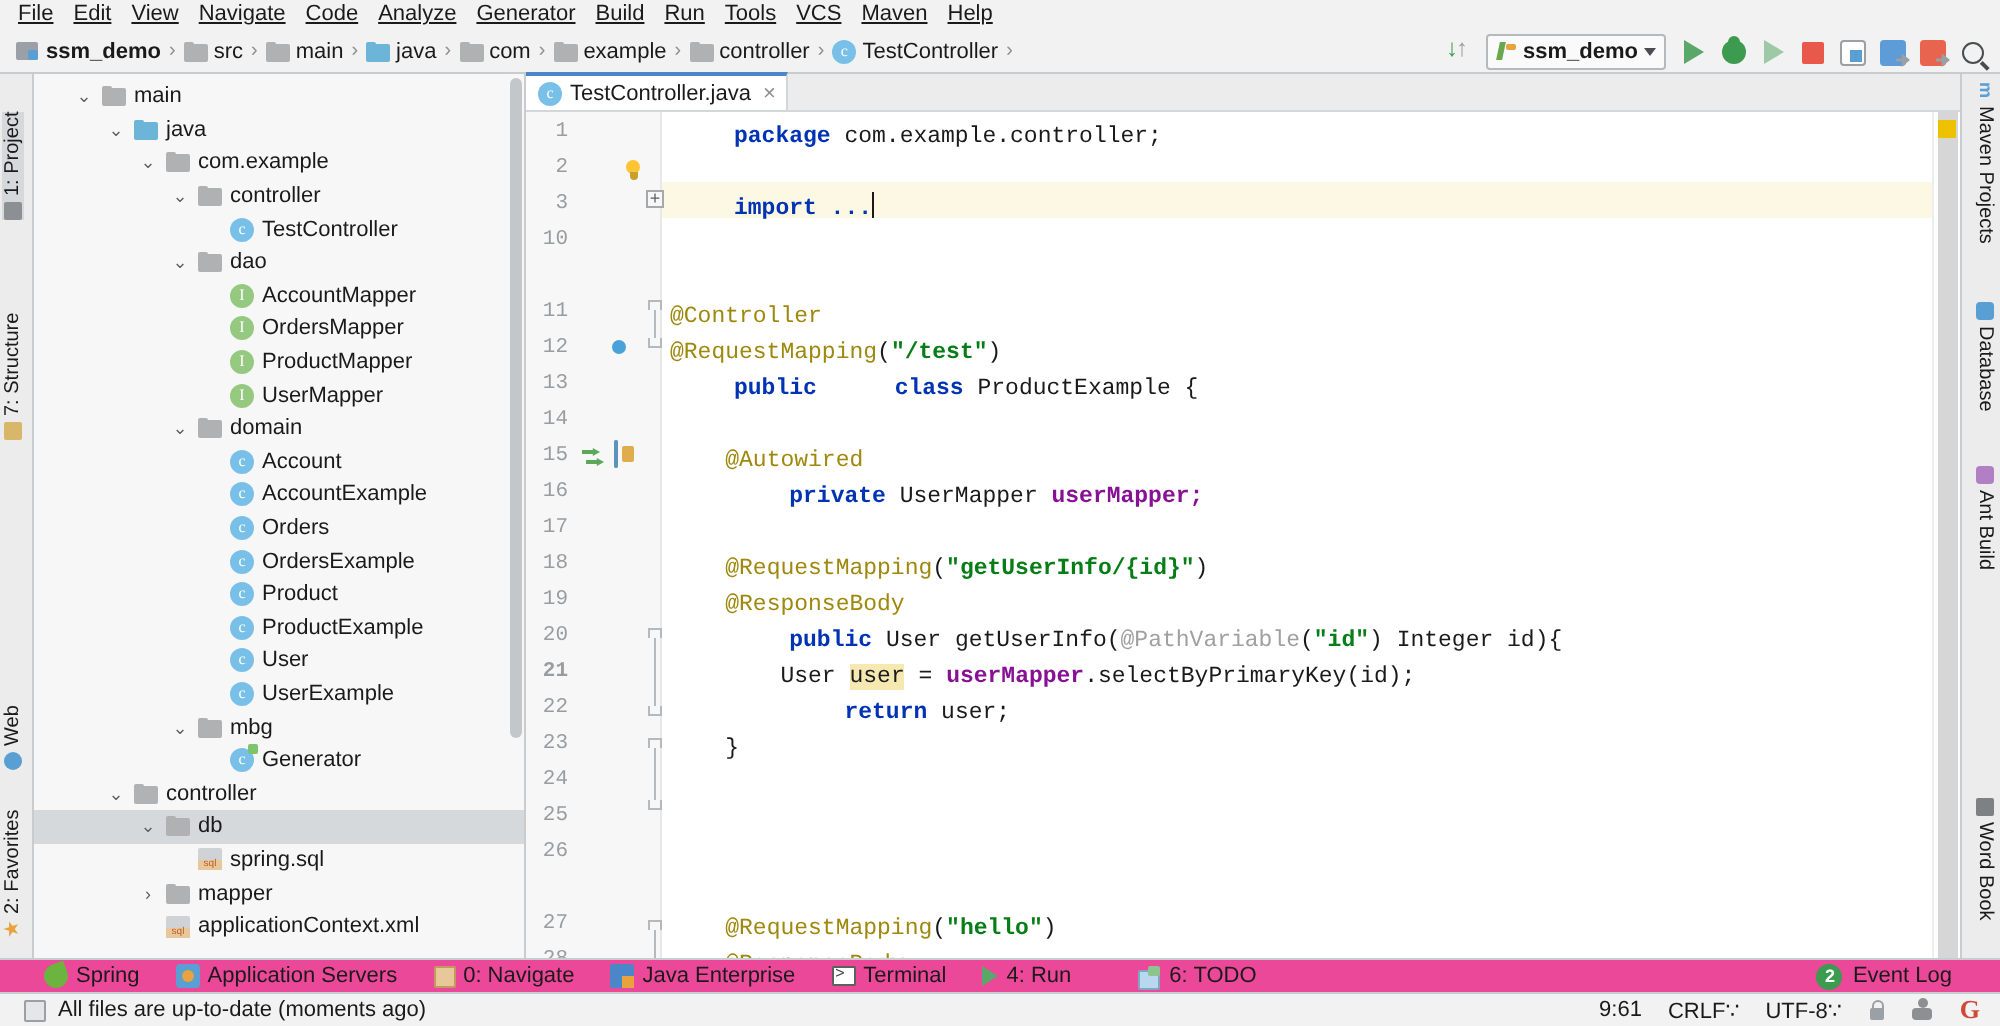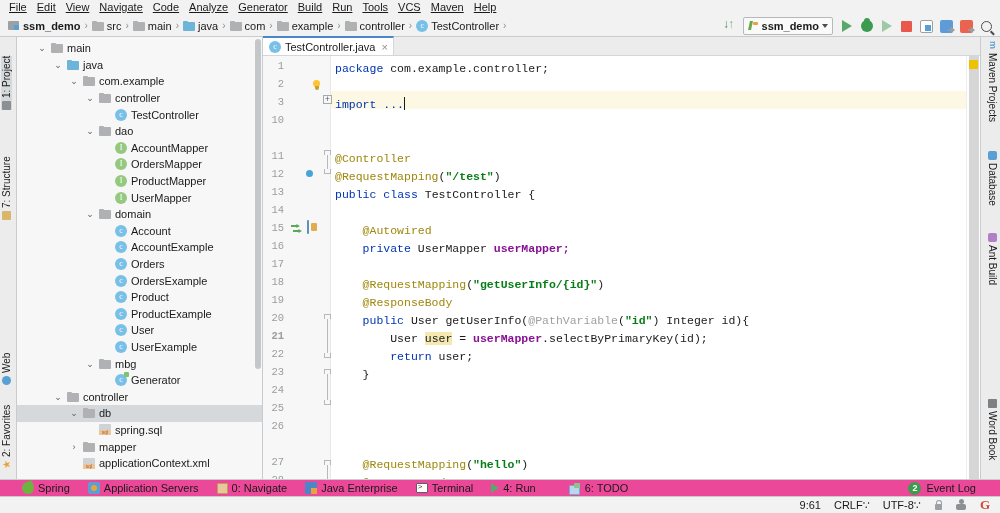--- a/index.html
+++ b/index.html
@@ -177,21 +177,21 @@
     font-family: "Liberation Mono", monospace; font-size: 10.5px; color:#999da0;
   }
   .codearea {
     flex:1 1 auto; position:relative; overflow:hidden;
     font-family: "Liberation Mono", monospace; font-size: 11.5px;
     line-height: 18.2px; padding-left: 4px; white-space: pre;
   }
   .cl { position:absolute; left: 4px; white-space: pre; }
   .hl-line { position:absolute; left:0; right:0; height:18px; background:#fdf8e3; }
 
-  .kw { color:#0033b3; font-weight:normal; }
+  .kw { color:#0033b3; font-weight:bold;margin-left:32px; }
   .anno { color:#9e880d; }
   .str { color:#077d17; font-weight:bold; }
   .pln { color:#1a1a1a; }
   .fld { color:#871094; font-weight:bold; }
   .mark { background:#f5e8b0; }
   .gray { color:#a0a0a0; }
   .caret-line { display:inline-block; width:1px; height:13px; background:#1a1a1a; vertical-align:-2px; }
 
   .fold {
     position:absolute; width:9px; height:9px; border:1px solid #a6a9ac;
@@ -581,21 +581,21 @@
             <div class="gutline" style="top: 418px;">28</div>
           </div>
 
         <div class="codearea" id="codearea">
           <div class="cl" style="top:4px;"><span class="kw">package</span> <span class="pln">com.example.controller;</span></div>
           <div class="cl" style="top:22px;"></div>
           <div class="cl" style="top:40px;"><span class="kw">import ...</span><span class="caret-line"></span></div>
           <div class="cl" style="top:58px;"></div>
           <div class="cl" style="top:94px;"><span class="anno">@Controller</span></div>
           <div class="cl" style="top:112px;"><span class="anno">@RequestMapping</span><span class="pln">(</span><span class="str">"/test"</span><span class="pln">)</span></div>
-          <div class="cl" style="top:130px;"><span class="kw">public</span> <span class="kw">class</span> <span class="pln">TestController {</span></div>
+          <div class="cl" style="top:130px;"><span class="kw">public</span> <span class="kw">class</span> <span class="pln">ProductExample {</span></div>
           <div class="cl" style="top:148px;"></div>
           <div class="cl" style="top:166px;"><span class="pln">    </span><span class="anno">@Autowired</span></div>
           <div class="cl" style="top:184px;"><span class="pln">    </span><span class="kw">private</span> <span class="pln">UserMapper</span> <span class="fld">userMapper;</span></div>
           <div class="cl" style="top:202px;"></div>
           <div class="cl" style="top:220px;"><span class="pln">    </span><span class="anno">@RequestMapping</span><span class="pln">(</span><span class="str">"getUserInfo/{id}"</span><span class="pln">)</span></div>
           <div class="cl" style="top:238px;"><span class="pln">    </span><span class="anno">@ResponseBody</span></div>
           <div class="cl" style="top:256px;"><span class="pln">    </span><span class="kw">public</span> <span class="pln">User</span> <span class="pln">getUserInfo(</span><span class="gray">@PathVariable</span><span class="pln">(</span><span class="str">"id"</span><span class="pln">)</span><span class="pln"> Integer id){</span></div>
           <div class="cl" style="top:274px;"><span class="pln">        </span><span class="pln">User</span> <span class="mark">user</span><span class="pln"> = </span><span class="fld">userMapper</span><span class="pln">.selectByPrimaryKey(id);</span></div>
           <div class="cl" style="top:292px;"><span class="pln">        </span><span class="kw">return</span><span class="pln"> user;</span></div>
           <div class="cl" style="top:310px;"><span class="pln">    </span><span class="pln">}</span></div>
@@ -663,20 +663,24 @@
       <span>6: TODO</span>
     </div>
     <span class="twspacer"></span>
     <div class="evlog">
       <span class="badge2">2</span>
       <span>Event Log</span>
     </div>
   </div>
 
   <div class="statusbar">
+    <div class="sb-left">
+      <span class="ic-sbsq"></span>
+      <span>All files are up-to-date (moments ago)</span>
+    </div>
     <div class="sb-right">
       <span class="it">9:61</span>
       <span class="it">CRLF∵</span>
       <span class="it">UTF-8∵</span>
       <span class="ic-lock"></span>
       <span class="ic-pers"></span>
       <span class="ic-g">G</span>
     </div>
   </div>
 </div>

